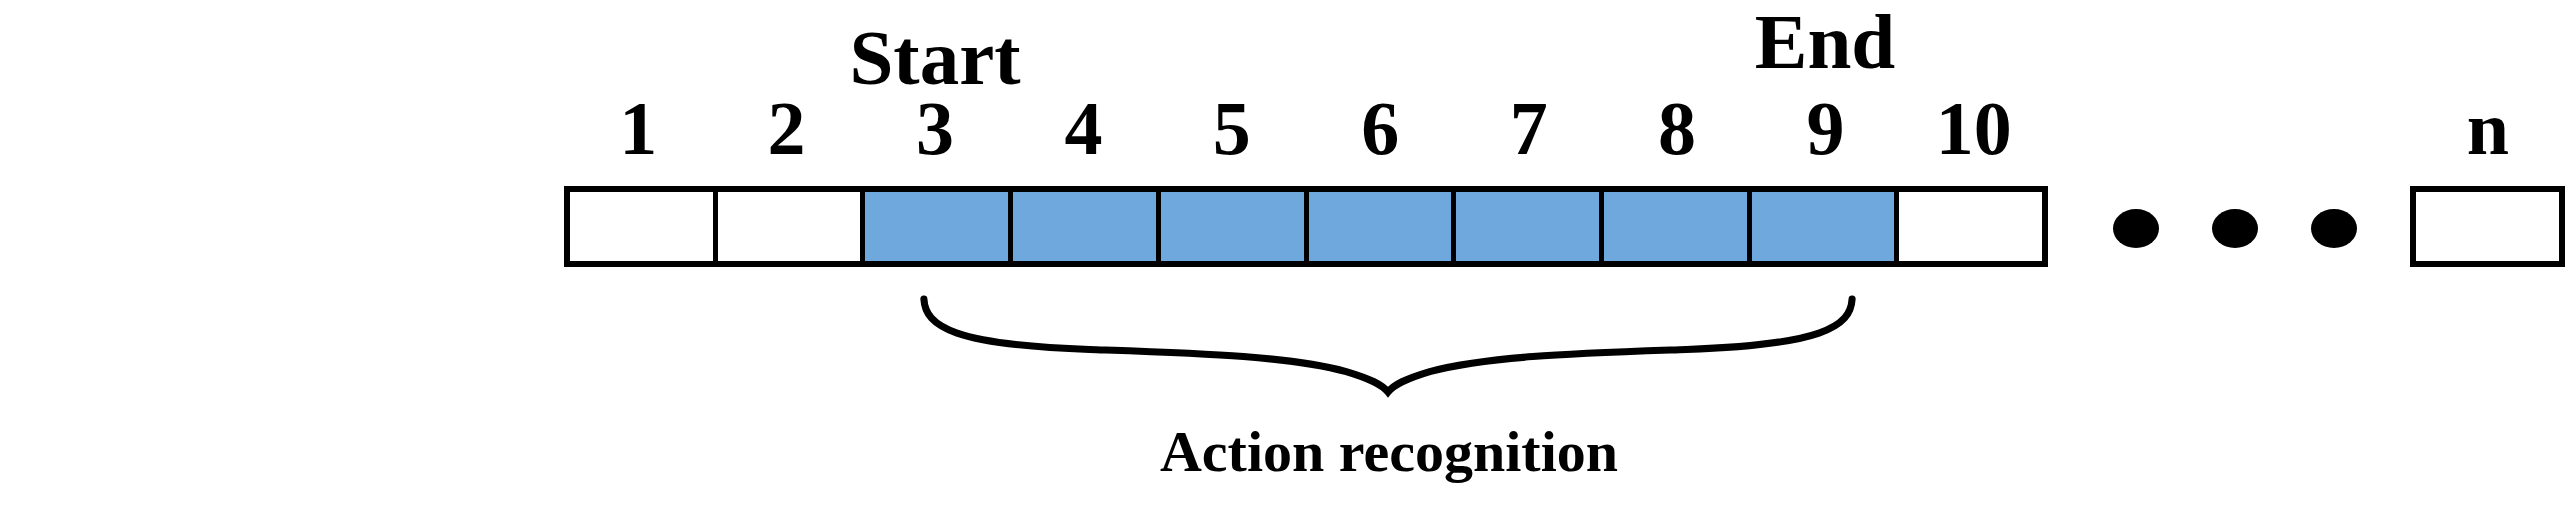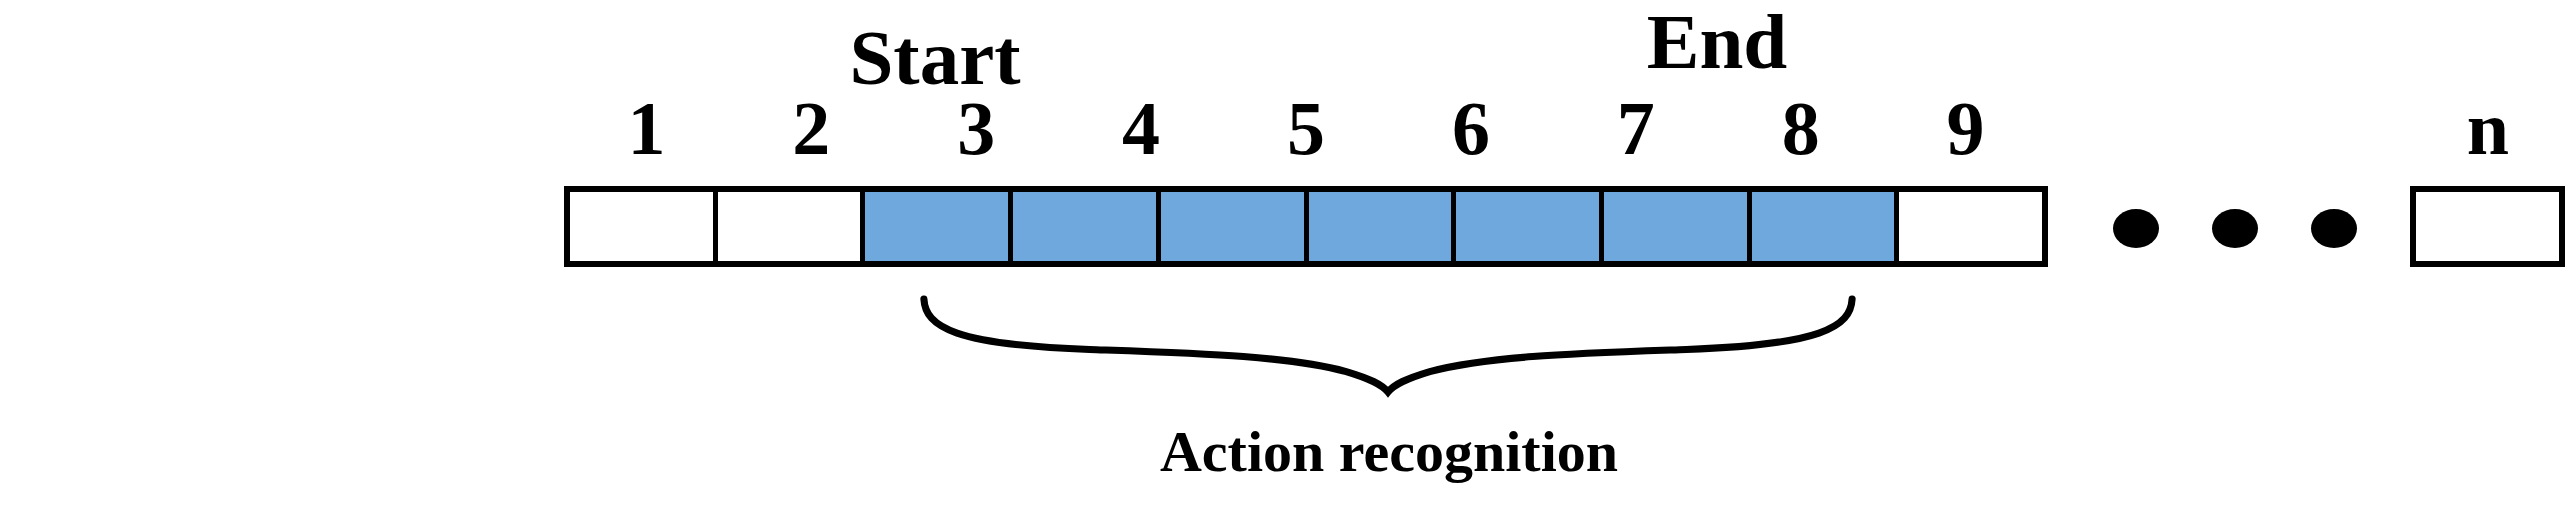--- a/index.html
+++ b/index.html
@@ -27,21 +27,21 @@
     top: 196px;
     font-size: 82px;
   }
   .start-label {
     left: 935px;
     top: 18px;
     transform: translateX(-50%);
     font-size: 79px;
   }
   .end-label {
-    left: 1717px;
+    left: 1825px;
     top: 1.6px;
     transform: translateX(-50%);
     font-size: 79px;
   }
   .numbers-row {
     position: absolute;
     left: 564px;
     top: 90px;
     width: 1484px;
     display: flex;
@@ -126,20 +126,21 @@
   <div class="numbers-row">
       <div class="frame-num">1</div>
       <div class="frame-num">2</div>
       <div class="frame-num">3</div>
       <div class="frame-num">4</div>
       <div class="frame-num">5</div>
       <div class="frame-num">6</div>
       <div class="frame-num">7</div>
       <div class="frame-num">8</div>
       <div class="frame-num">9</div>
+      <div class="frame-num">10</div>
     </div>
 
   <div class="lbl n-label">n</div>
 
   <div class="frame-strip">
       <div class="frame-cell"></div>
       <div class="frame-cell"></div>
       <div class="frame-cell highlighted"></div>
       <div class="frame-cell highlighted"></div>
       <div class="frame-cell highlighted"></div>

